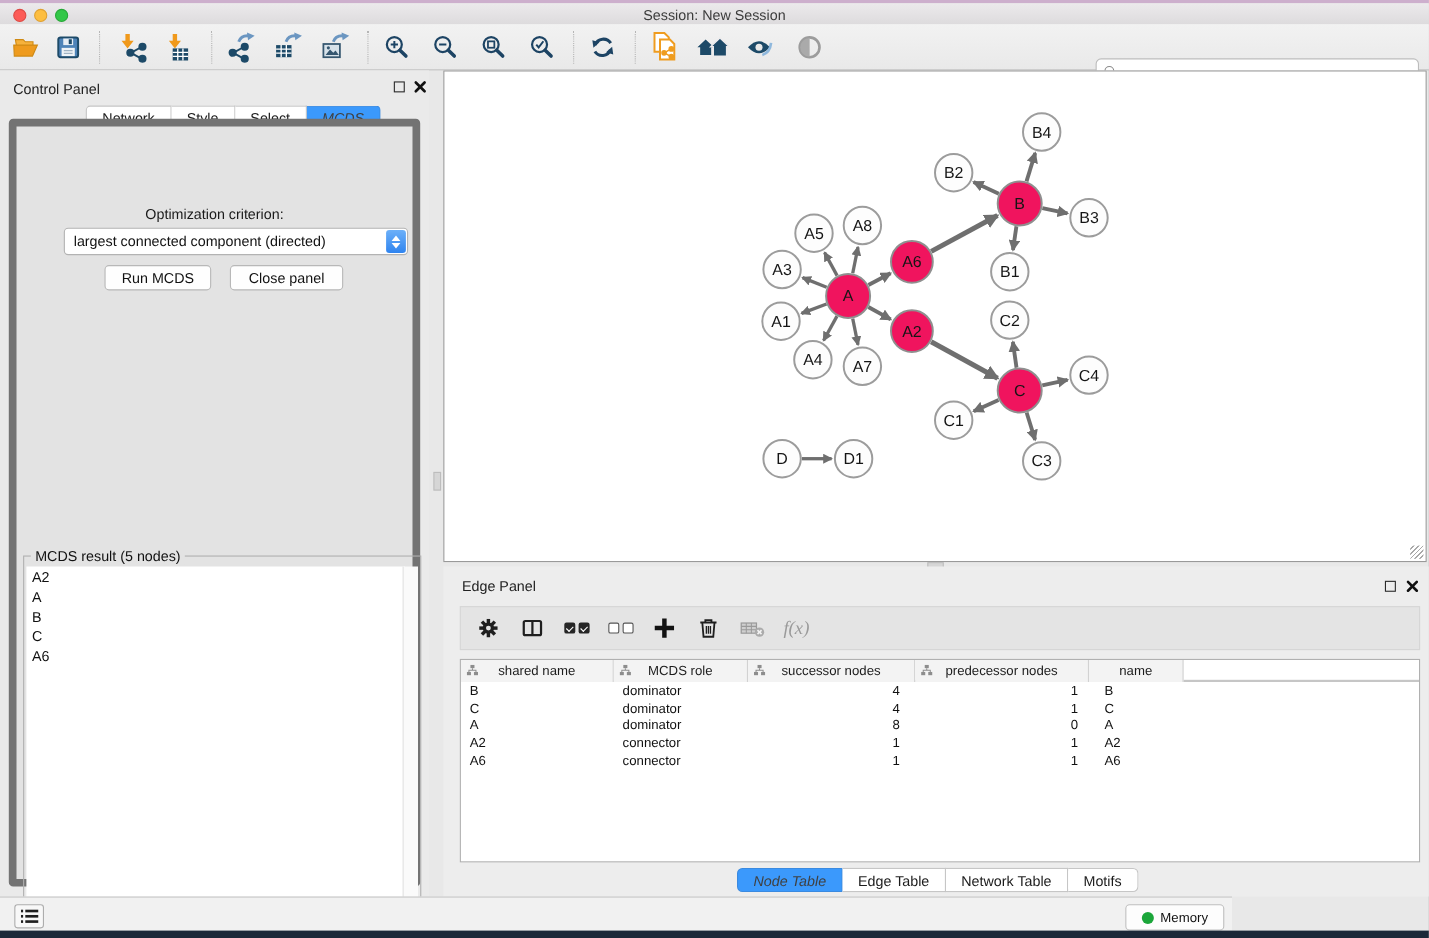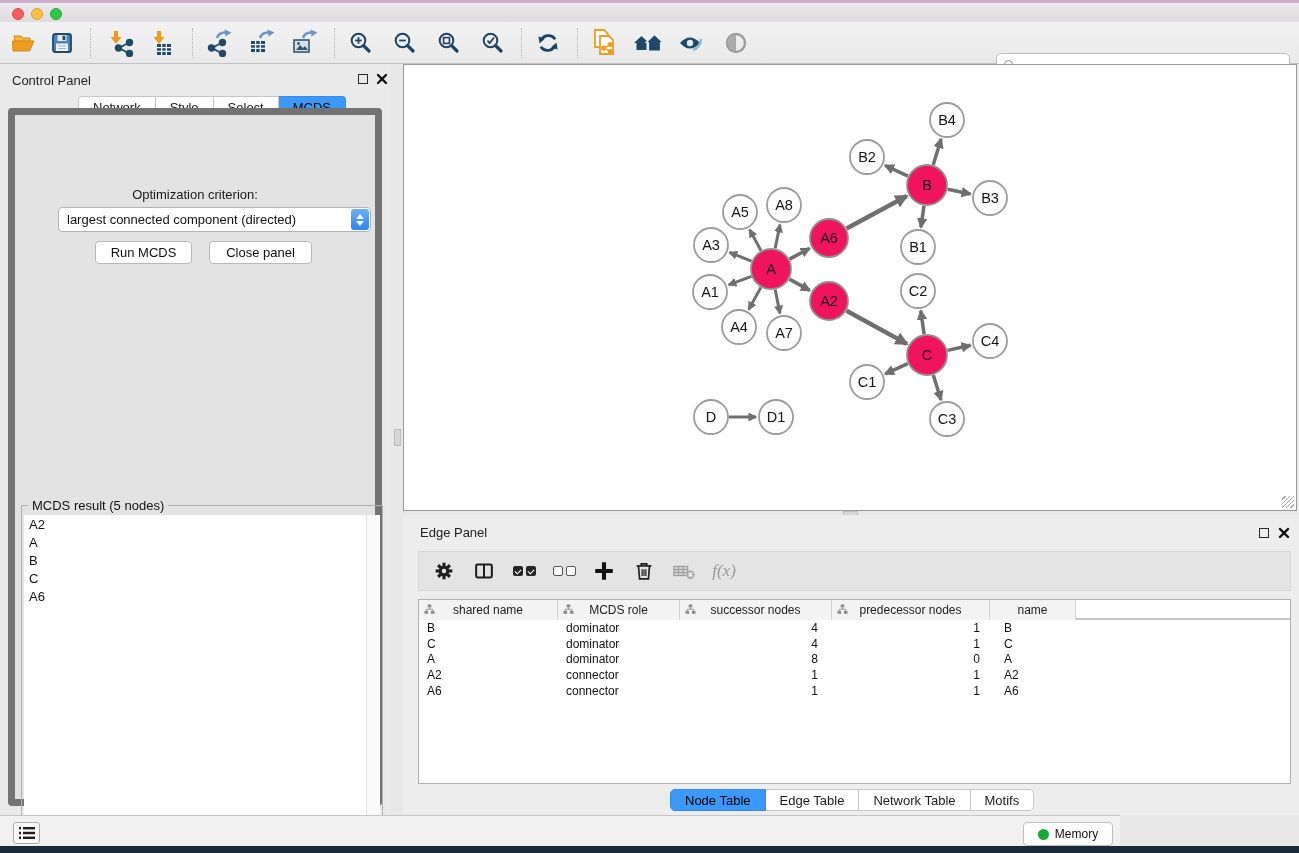--- a/index.html
+++ b/index.html
@@ -38,21 +38,21 @@
   .panel-title { position:absolute; left:12px; top:9px; font-size:13px; color:#222; }
   .float-ic { position:absolute; width:10px; height:10px; border:1.6px solid #2a2a2a; top:10px; }
   .close-ic { position:absolute; width:12px; height:12px; top:9px; }
   .close-ic svg { display:block; }
 
   .seg-tabs { position:absolute; display:flex; }
   .seg-tab { height:22px; line-height:21px; padding:0 14px; font-size:13px; color:#1b1b1b;
     background:#fff; border:1px solid #c6c6c6; border-left:none; }
   .seg-tab:first-child { border-left:1px solid #c6c6c6; border-radius:4px 0 0 4px; }
   .seg-tab:last-child { border-radius:0 4px 4px 0; }
-  .seg-tab.active { background:#3b99fc; border-color:#3b8ae0; color:#000000; }
+  .seg-tab.active { background:#3b99fc; border-color:#3b8ae0; color:#404040;font-style:italic; }
   .cp-tabs { left:78px; top:32px; }
 
   .cp-content { position:absolute; left:8px; top:44px; width:374px; height:698px;
     background:#e3e3e3; border:7px solid #737373; border-radius:4px; }
   .opt-label { position:absolute; left:0; width:100%; top:72px; text-align:center; font-size:13px; color:#1a1a1a; }
   .criterion-select { position:absolute; left:43px; top:92px; width:313px; height:25px; background:#fff;
     border:1px solid #b3b3b3; border-radius:4px; font-size:13px; color:#111; display:flex; align-items:center; padding-left:8px; }
   .sel-stepper { position:absolute; right:1px; top:1px; width:18px; height:21px; border-radius:3px;
     background:linear-gradient(#6cb0f9,#2f84ef); display:flex; flex-direction:column; align-items:center; justify-content:center; gap:2px; }
   .tri-up { width:0; height:0; border-left:4px solid transparent; border-right:4px solid transparent; border-bottom:5px solid #fff; }
@@ -123,20 +123,21 @@
 
 <div class="screen">
   <div class="top-strip"></div>
 
   <div class="titlebar">
     <div class="lights">
       <span class="light red"></span>
       <span class="light yellow"></span>
       <span class="light green"></span>
     </div>
+    <div class="title-text">Session: New Session</div>
   </div>
 
   <div class="toolbar">
     <div class="tb-btn" style="left:7px">
       <svg width="26" height="26" viewBox="0 0 26 26">
         <path d="M3 6 h7 l2 2 h7 v4 H4 z" fill="#f6b23c" stroke="#cf8a14" stroke-width="1"></path>
         <path d="M1.5 11 h21.5 l-4.5 10 H2z" fill="#ee9b1e" stroke="#cf8a14" stroke-width="1"></path>
       </svg>
     </div>
     <div class="tb-btn" style="left:45px">

